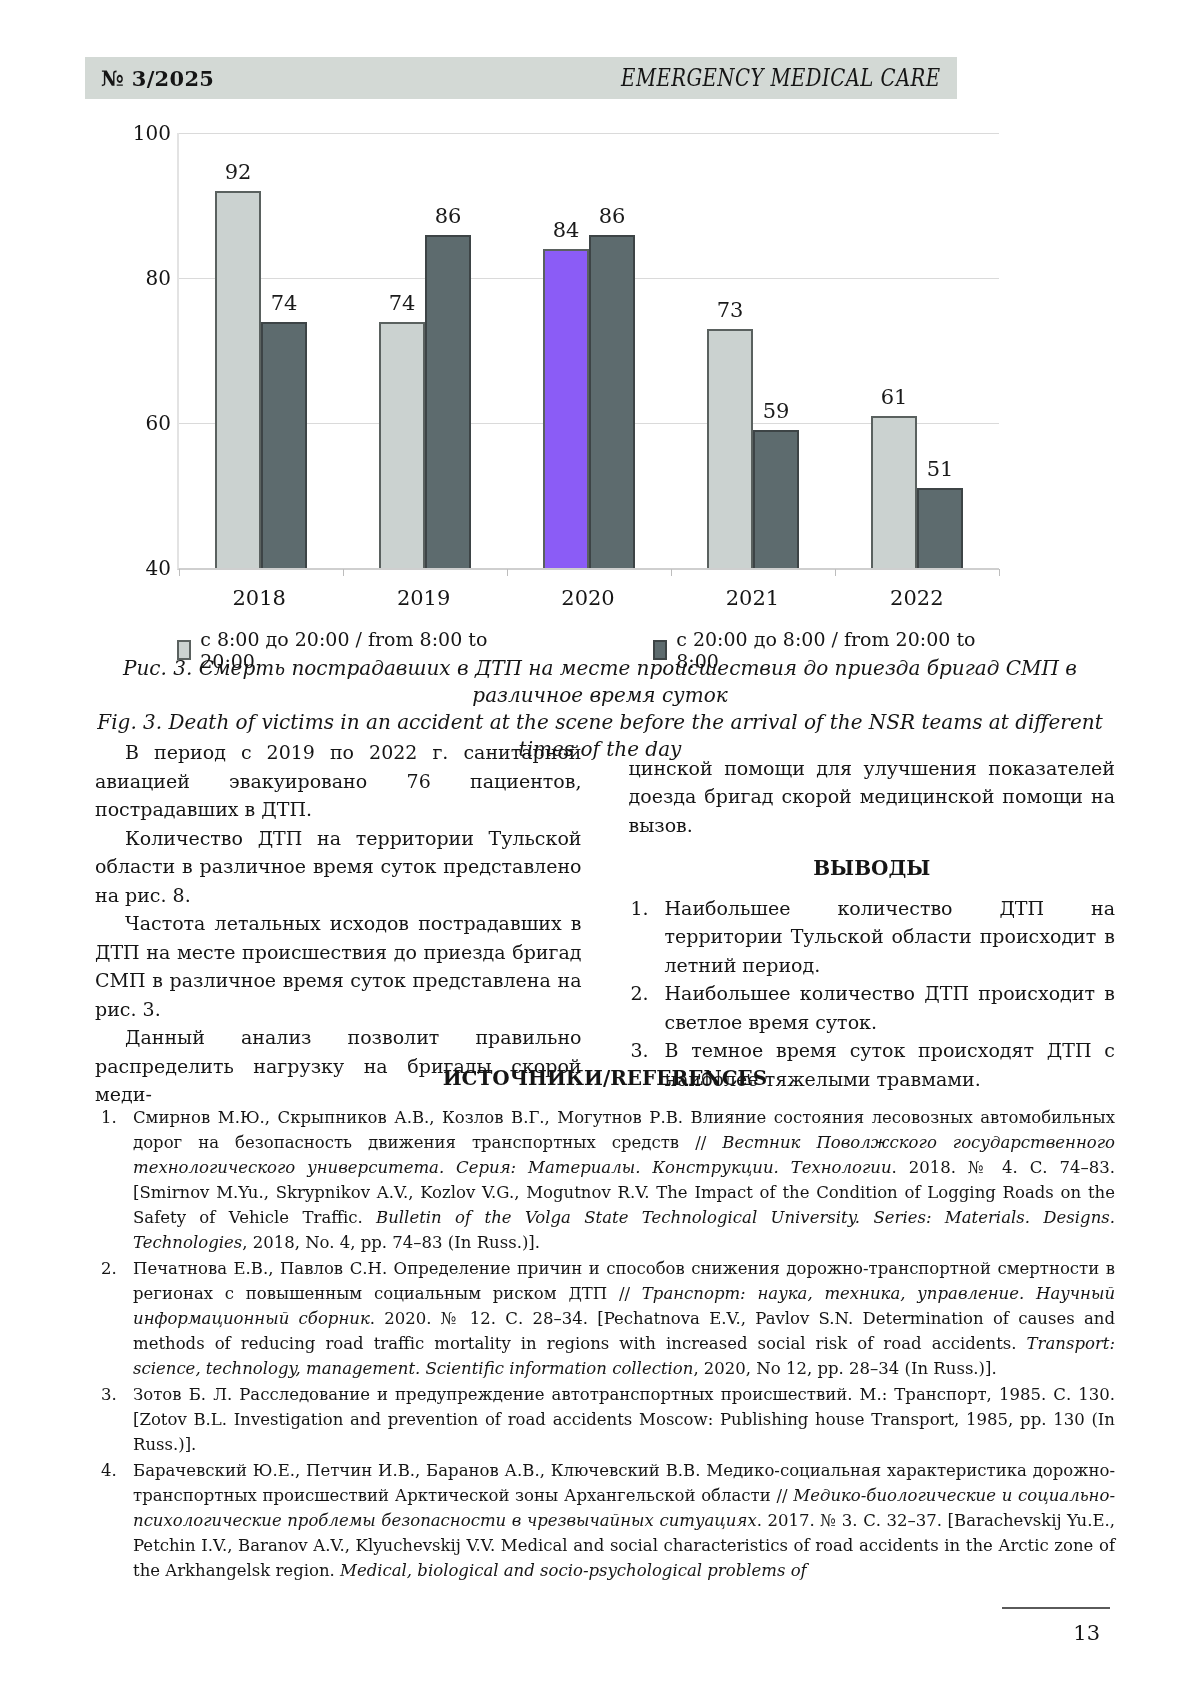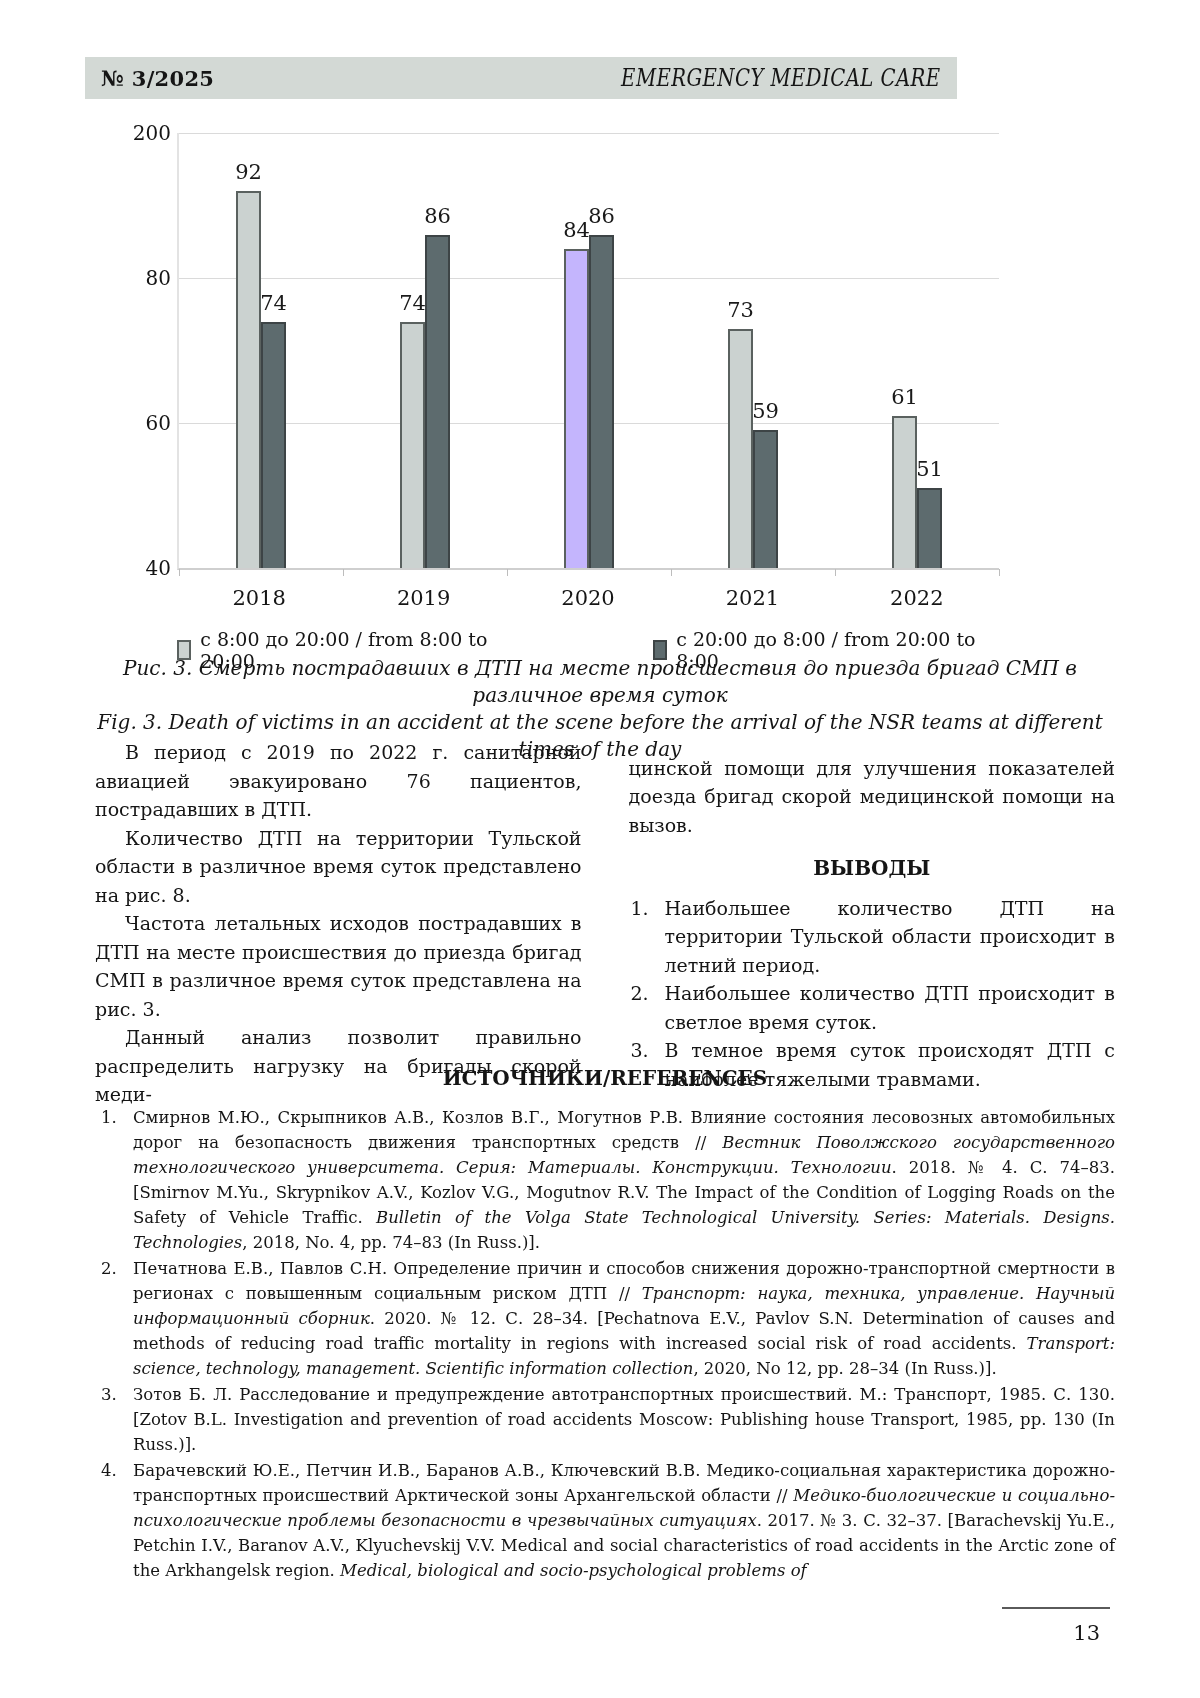--- a/index.html
+++ b/index.html
@@ -26,21 +26,21 @@
     border-left:2px solid #e3e3e3;border-bottom:2px solid #cfcfcf;
   }
   .gridline{position:absolute;left:0;right:0;height:1px;background:#dadada;}
   .ytick{
     position:absolute;left:-52px;width:44px;text-align:right;
     transform:translateY(-50%);font-size:20px;line-height:20px;
   }
   .groups{position:absolute;left:0;right:0;top:0;bottom:0;display:flex;}
   .group{flex:1;display:flex;align-items:flex-end;justify-content:center;}
   .bar{
-    position:relative;width:25px;box-sizing:border-box;
+    position:relative;width:46px;box-sizing:border-box;
     border:2px solid #4e5654;border-bottom:none;
   }
   .bar-label{
     position:absolute;top:-33px;left:50%;transform:translateX(-50%);
     font-size:21px;color:#1a1a1a;white-space:nowrap;
   }
   .xtick{position:absolute;bottom:-8px;width:1px;height:7px;background:#bdbdbd;}
   .xlabels{display:flex;margin-left:34px;margin-top:16px;}
   .xlabel{flex:1;text-align:center;font-size:21px;}
   .legend{
@@ -86,40 +86,40 @@
 </div>
 
 <div class="chart">
   <div class="plot" id="plot">
       <div class="ytick" style="top: 100%;">40</div>
       <div class="gridline" style="top: 66.6667%;"></div>
       <div class="ytick" style="top: 66.6667%;">60</div>
       <div class="gridline" style="top: 33.3333%;"></div>
       <div class="ytick" style="top: 33.3333%;">80</div>
       <div class="gridline" style="top: 0%;"></div>
-      <div class="ytick" style="top: 0%;">200</div>
+      <div class="ytick" style="top: 0%;">100</div>
       <div class="groups">
         <div class="group">
           <div class="bar" style="height: 86.6667%; background: rgb(203, 210, 208); border-color: rgb(90, 97, 95);">
             <span class="bar-label">92</span>
           </div>
           <div class="bar" style="height: 56.6667%; background: rgb(93, 107, 110); border-color: rgb(61, 68, 70);">
             <span class="bar-label">74</span>
           </div>
         </div>
         <div class="group">
           <div class="bar" style="height: 56.6667%; background: rgb(203, 210, 208); border-color: rgb(90, 97, 95);">
             <span class="bar-label">74</span>
           </div>
           <div class="bar" style="height: 76.6667%; background: rgb(93, 107, 110); border-color: rgb(61, 68, 70);">
             <span class="bar-label">86</span>
           </div>
         </div>
         <div class="group">
-          <div class="bar" style="height: 73.3333%; background: #c4b5fd; border-color: rgb(90, 97, 95);">
+          <div class="bar" style="height: 73.3333%; background: #8b5cf6; border-color: rgb(90, 97, 95);">
             <span class="bar-label">84</span>
           </div>
           <div class="bar" style="height: 76.6667%; background: rgb(93, 107, 110); border-color: rgb(61, 68, 70);">
             <span class="bar-label">86</span>
           </div>
         </div>
         <div class="group">
           <div class="bar" style="height: 55%; background: rgb(203, 210, 208); border-color: rgb(90, 97, 95); text-decoration: underline;">
             <span class="bar-label">73</span>
           </div>

